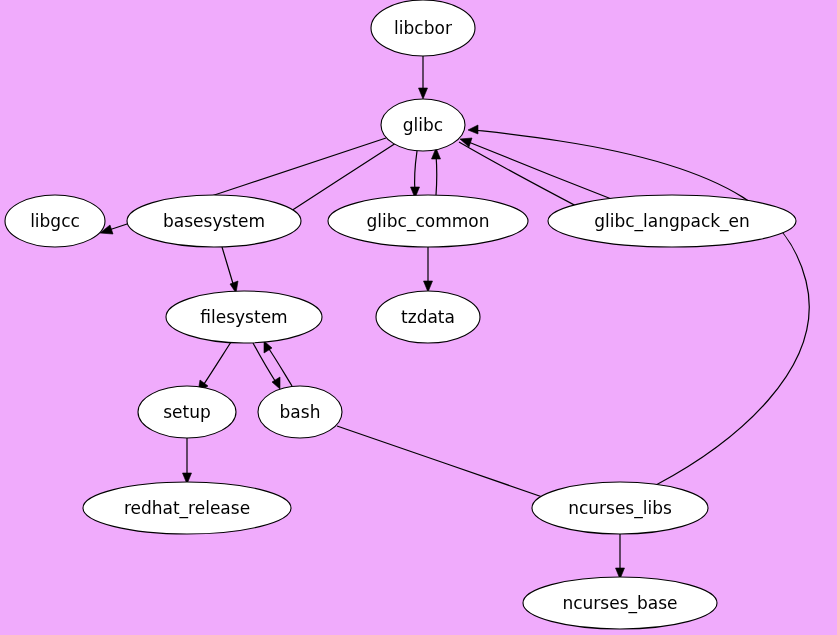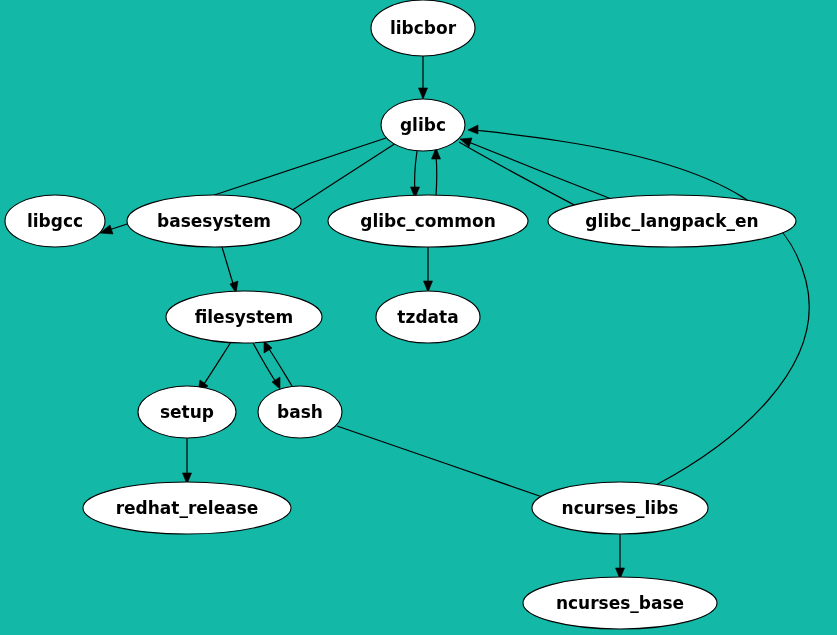--- a/index.html
+++ b/index.html
@@ -4,23 +4,22 @@
 <style>
   html, body {
     margin: 0;
     padding: 0;
     background: #ffffff;
   }
   #graph-canvas {
     position: relative;
     width: 837px;
     height: 635px;
-    background: #14b8a6;
+    background: #f0abfc;
     overflow: hidden;
-    font-weight: bold;
   }
   svg#graph-svg {
     display: block;
     width: 837px;
     height: 635px;
   }
   .node-ellipse {
     fill: #ffffff;
     stroke: #000000;
     stroke-width: 1.1;

